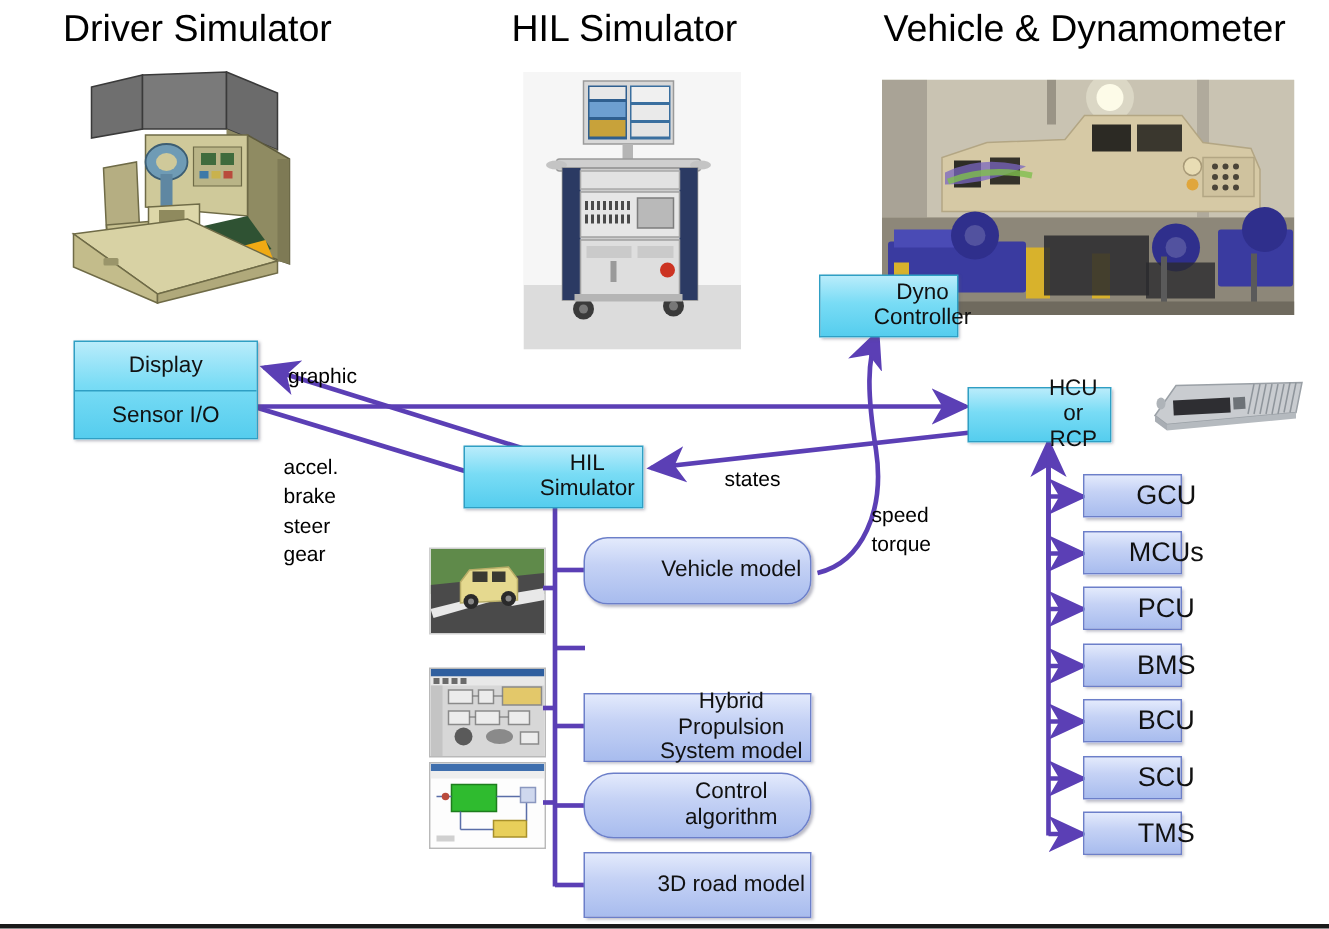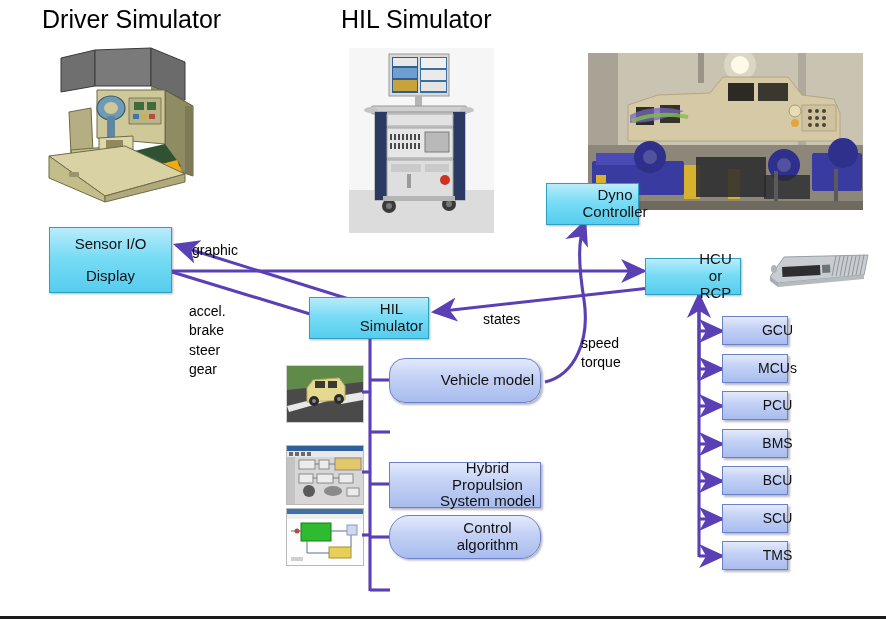--- a/index.html
+++ b/index.html
@@ -45,21 +45,21 @@
     font-size:15px;
   }
   .box-cyan .cell.top { border-bottom:1px solid #2f9fc4; }
 
   .box-blue {
     background:linear-gradient(180deg,#e3eafc 0%,#c5d2f5 40%,#a8bcee 100%);
     border:1px solid #6c7fc9;
     font-size:15px;
     box-shadow:1.5px 1.5px 2px rgba(80,80,110,.4);
   }
-  .box-blue.small { font-size:14px; }
+  .box-blue.small { font-size:18px; }
 
   .lbl {
     position:absolute;
     font-size:14px;
     color:#000;
     white-space:pre;
     line-height:1.38;
   }
 
   svg.wires { position:absolute; left:0; top:0; width:886px; height:619px; pointer-events:none; }
@@ -67,20 +67,21 @@
   
   .pic { position:absolute; overflow:hidden; }
 </style>
 </head>
 <body>
 
 <div id="stage">
 
   <div class="title" style="left:42px; top:5px;">Driver Simulator</div>
   <div class="title" style="left:341px; top:5px;">HIL Simulator</div>
+  <div class="title" style="left:589px; top:5px;">Vehicle &amp; Dynamometer</div>
 
   <div class="pic" style="left:33px; top:46px; width:188px; height:165px;">
     <svg width="188" height="165" viewBox="0 0 188 165">
 
       <polygon points="28,12 62,4 62,40 28,46" fill="#6f6f6f" stroke="#3a3a3a" stroke-width="1"></polygon>
       <polygon points="62,4 118,2 118,40 62,40" fill="#7a7a7a" stroke="#3a3a3a" stroke-width="1"></polygon>
       <polygon points="118,2 152,16 152,54 118,40" fill="#6b6b6b" stroke="#3a3a3a" stroke-width="1"></polygon>
 
       <polygon points="118,40 152,54 152,60 118,46" fill="#8e8a63"></polygon>
 
@@ -367,37 +368,38 @@
       <line x1="370" y1="537" x2="390" y2="537"></line>
       <line x1="370" y1="590" x2="390" y2="590"></line>
 
       <line x1="362" y1="392" x2="370" y2="392"></line>
       <line x1="362" y1="472" x2="370" y2="472"></line>
       <line x1="362" y1="535" x2="370" y2="535"></line>
     </g>
   </svg>
 
   <div class="box box-cyan split" style="left:49px; top:227px; width:123px; height:66px;">
+    <div class="cell top">Display</div>
     <div class="cell">Sensor I/O</div>
-    <div class="cell top">Display</div>
   </div>
 
   <div class="box box-cyan" style="left:309px; top:297px; width:120px; height:42px;">HIL Simulator</div>
 
   <div class="box box-cyan" style="left:546px; top:183px; width:93px; height:42px; flex-direction:column;">
     <span>Dyno</span>
     <span>Controller</span>
   </div>
 
   <div class="box box-cyan" style="left:645px; top:258px; width:96px; height:37px;">HCU or RCP</div>
 
   <div class="box box-blue" style="left:389px; top:358px; width:152px; height:45px;border-radius:16px;">Vehicle model</div>
   <div class="box box-blue" style="left:389px; top:462px; width:152px; height:46px; white-space:pre-line;">Hybrid Propulsion
 System model</div>
   <div class="box box-blue" style="left:389px; top:515px; width:152px; height:44px;border-radius:20px;">Control algorithm</div>
+  <div class="box box-blue" style="left:389px; top:568px; width:152px; height:44px;">3D road model</div>
 
   <div class="box box-blue small" style="left:722px; top:316px; width:66px; height:29px;">GCU</div>
   <div class="box box-blue small" style="left:722px; top:354px; width:66px; height:29px;">MCUs</div>
   <div class="box box-blue small" style="left:722px; top:391px; width:66px; height:29px;">PCU</div>
   <div class="box box-blue small" style="left:722px; top:429px; width:66px; height:29px;">BMS</div>
   <div class="box box-blue small" style="left:722px; top:466px; width:66px; height:29px;">BCU</div>
   <div class="box box-blue small" style="left:722px; top:504px; width:66px; height:29px;">SCU</div>
   <div class="box box-blue small" style="left:722px; top:541px; width:66px; height:29px;">TMS</div>
 
   <div class="lbl" style="left:192px; top:241px;">graphic</div>

